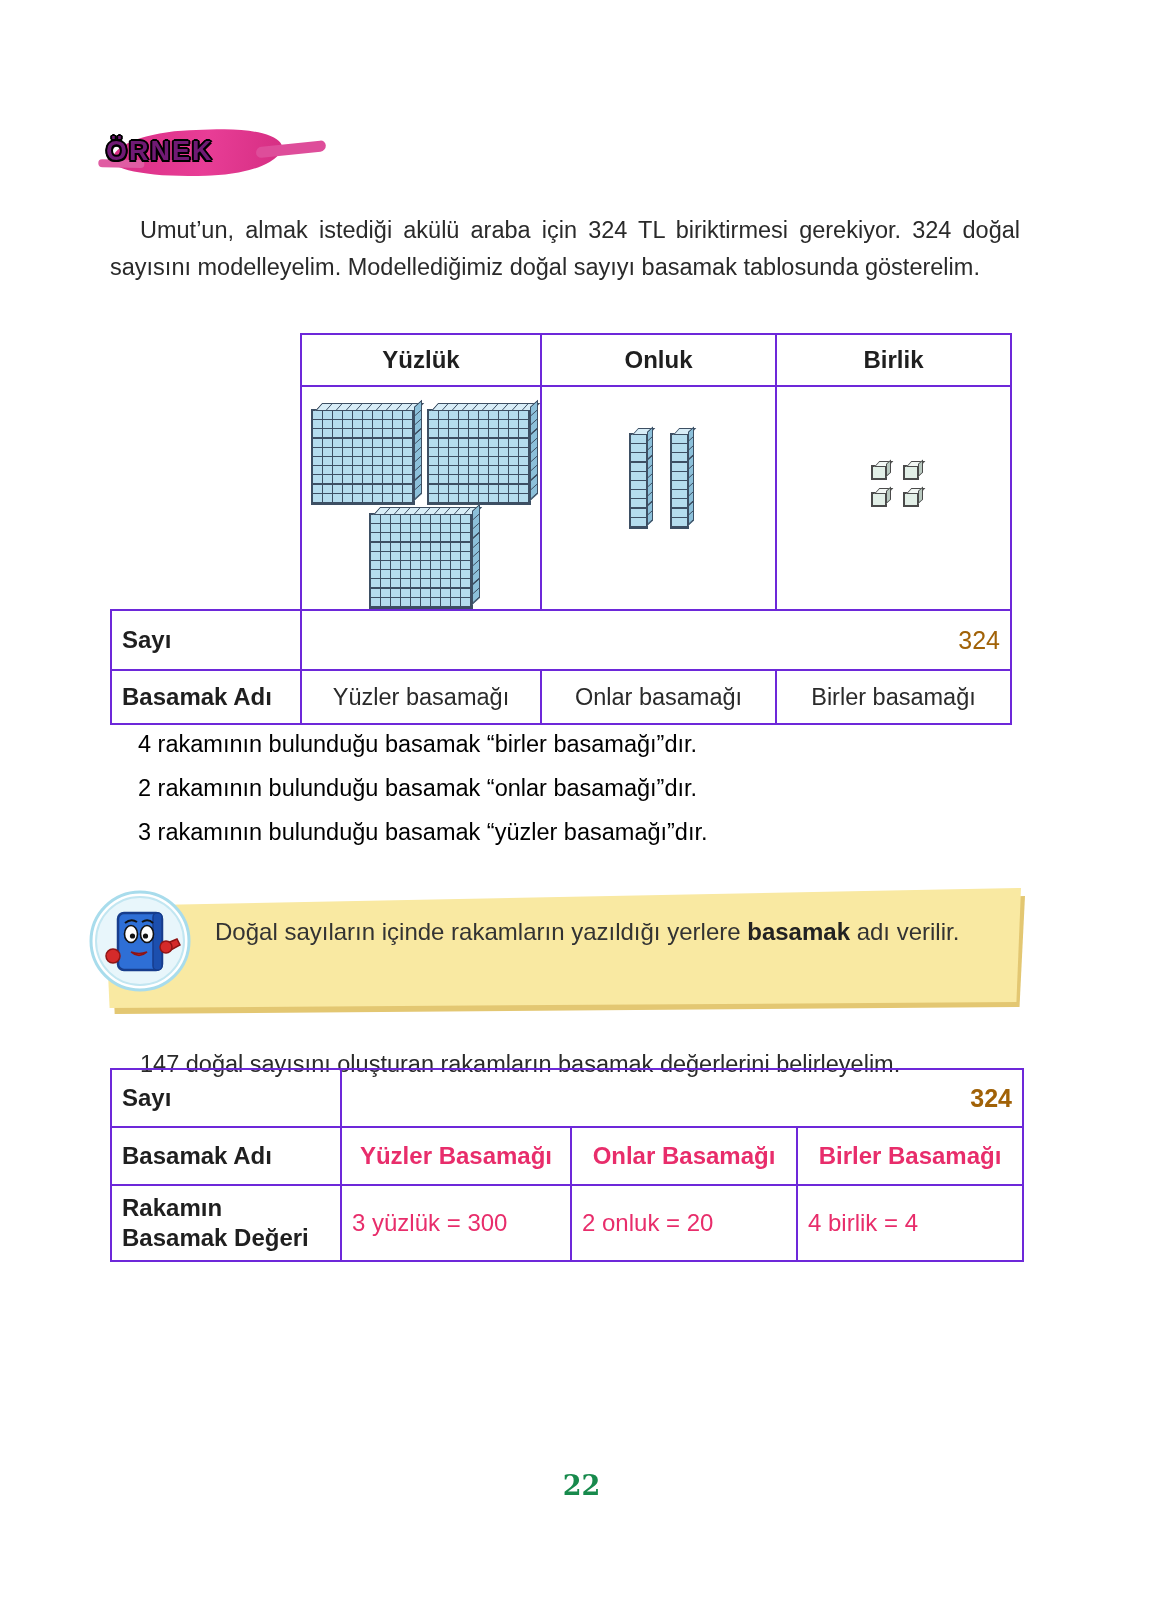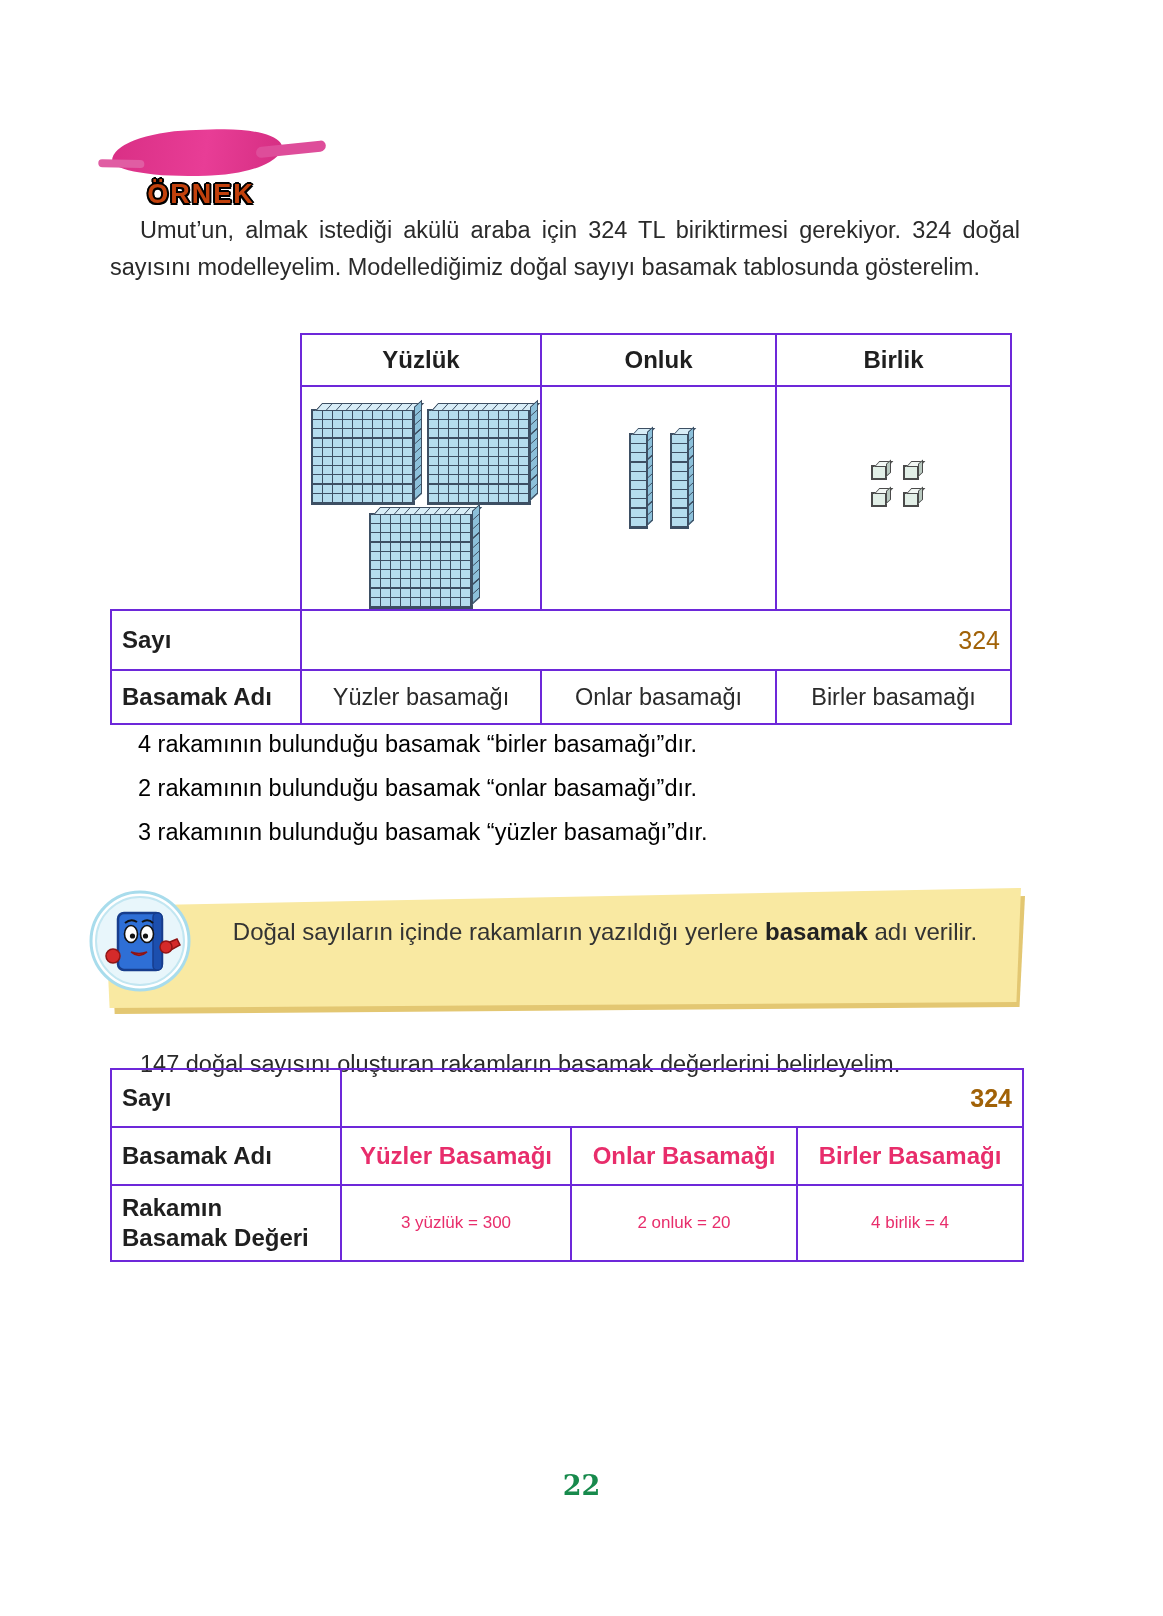--- a/index.html
+++ b/index.html
@@ -18,25 +18,24 @@
   }
   .badge .brush::before{
     content:"";position:absolute;right:-44px;top:38%;width:70px;height:11px;
     background:#de4d9a;border-radius:6px;transform:skewY(-4deg);
   }
   .badge .brush::after{
     content:"";position:absolute;left:-14px;top:58%;width:46px;height:8px;
     background:#e05da3;border-radius:5px;transform:skewY(3deg);
   }
   .badge .label{
-    position:absolute;left:0;right:0;top:12px;text-align:center;
-    font-size:27px;font-weight:bold;letter-spacing:2px;color:#c2410c;
+    position:absolute;left:0;right:0;top:12px;
+    font-size:27px;font-weight:bold;letter-spacing:2px;color:#701a75;
     text-shadow:2px 0 #000,-2px 0 #000,0 2px #000,0 -2px #000,
                 1.5px 1.5px #000,-1.5px -1.5px #000,1.5px -1.5px #000,-1.5px 1.5px #000;
-    margin-top:43px;
   }
 
   
   .para{position:absolute;font-size:23.5px;line-height:37px;text-align:justify;color:#2a2a2a;}
   .para-intro{left:110px;top:188px;width:910px;text-indent:30px;}
   .para-mid{left:110px;top:1022px;width:920px;text-indent:30px;text-align:left;}
   .para-outro{left:110px;top:1280px;width:910px;text-indent:28px;line-height:37.5px;}
 
   .facts{position:absolute;left:138px;top:722px;font-size:23.5px;color:#000000;}
   .facts div{height:44px;line-height:44px;}
@@ -52,21 +51,21 @@
   td.row-label{font-weight:bold;text-align:left;font-size:24px;color:#1f1f1f;}
   td.num-pink{color:#a16207;text-align:right;font-size:25px;padding-left:20px;}
   td.place-cell{text-align:center;}
   .t1 .r-sayi td{height:58px;}
   .t1 .r-place td{height:52px;}
   .t2 .r-sayi td{height:56px;}
   .t2 .r-head td{height:56px;}
   .t2 .r-val td{height:74px;}
   .t2 td.num-pink{font-weight:bold;}
   td.pink-head{color:#e82d6b;font-weight:bold;text-align:center;font-size:24px;}
-  td.pink-val{color:#e82d6b;text-align:center;font-size:17px;}
+  td.pink-val{color:#e82d6b;text-align:left;font-size:24px;}
   .lbl2{display:block;line-height:30px;font-weight:bold;font-size:24px;color:#1f1f1f;}
 
   
   .hundreds-wrap{display:flex;flex-direction:column;align-items:center;padding-top:14px;}
   .hundreds-row{display:flex;gap:12px;}
   .h-block{
     position:relative;width:100px;height:92px;margin-top:8px;
     background:#b5ddee;border:2px solid #3d4f63;
     background-image:
       repeating-linear-gradient(to right,transparent 0 8.8px,#3d4f63 8.8px 10px),
@@ -123,21 +122,21 @@
     position:absolute;left:6px;top:8px;right:-4px;bottom:-6px;
     background:#e3c772;
     clip-path:polygon(0 14%,100% 0,99.4% 94%,0.4% 100%);
   }
   .callout .paper{
     position:absolute;inset:0;background:#f9e9a2;
     clip-path:polygon(0 15%,100% 0,99.5% 95%,0.5% 100%);
   }
   .callout .text{
     position:absolute;left:80px;right:26px;top:24px;
-    font-size:24px;line-height:40px;color:#333;text-indent:30px;text-align:center;
+    font-size:24px;line-height:40px;color:#333;text-indent:30px;
   }
   .callout .text b{color:#222;}
   .mascot{position:absolute;left:-16px;top:2px;width:102px;height:102px;}
 
   
   .page-num{
     position:absolute;left:0;right:0;top:1470px;text-align:center;
     font-family:"DejaVu Serif",serif;font-weight:bold;font-size:27px;color:#178a4c;
   }
 </style>

